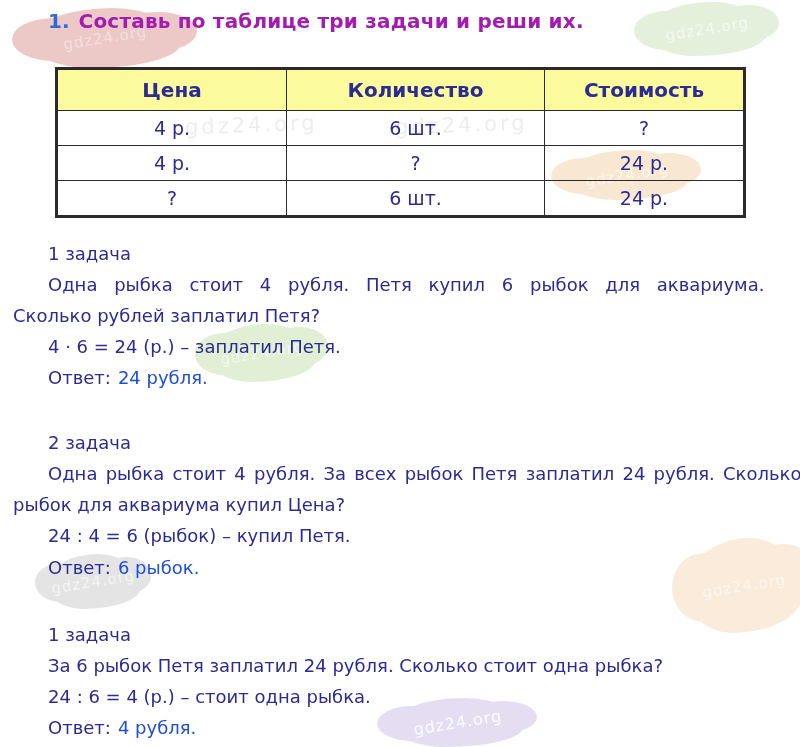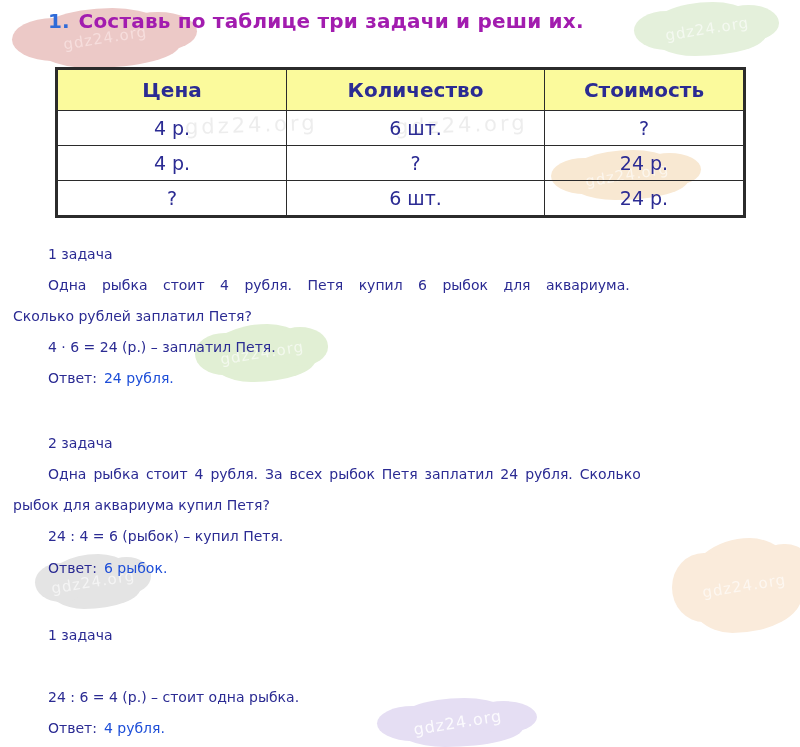--- a/index.html
+++ b/index.html
@@ -35,21 +35,21 @@
   
   table.price{position:absolute;left:55px;top:67px;width:688px;z-index:1;
         border-collapse:collapse;table-layout:fixed;}
   table.price{border:3px solid #2b2b2b;}
   table.price th,table.price td{border:1.5px solid #2b2b2b;text-align:center;
         vertical-align:middle;color:#2b2b93;background:transparent;}
   table.price th{background:#fbfa9c;height:38px;font-size:20px;font-weight:600;margin-left:46px;}
   table.price td{height:32px;font-size:19px;}
   .col1{width:230px;} .col2{width:258px;} .col3{width:200px;}
   
-  .ln{position:absolute;z-index:2;color:#2b2b93;font-size:14px;line-height:22px;
+  .ln{position:absolute;z-index:2;color:#2b2b93;font-size:18px;line-height:22px;
         white-space:nowrap;}
   .stretch-lg{word-spacing:11px;}
   .stretch-sm{word-spacing:2.5px;}
   .ans-val{color:#1d4ed8;margin-left:7px;}
 </style>
 </head>
 <body>
 
 <div id="page">
 
@@ -116,25 +116,26 @@
   <div class="ln" style="left:48px;top:243px;">1 задача</div>
   <div class="ln stretch-lg" style="left:48px;top:274px;">Одна рыбка стоит 4 рубля. Петя купил 6 рыбок для аквариума.</div>
   <div class="ln" style="left:13px;top:305px;">Сколько рублей заплатил Петя?</div>
   <div class="ln" style="left:48px;top:336px;">4 · 6 = 24 (р.) – заплатил Петя.</div>
   <div class="ln" style="left:48px;top:367px;">
     <span>Ответ:</span><span class="ans-val">24 рубля.</span>
   </div>
 
   <div class="ln" style="left:48px;top:432px;">2 задача</div>
   <div class="ln stretch-sm" style="left:48px;top:463px;">Одна рыбка стоит 4 рубля. За всех рыбок Петя заплатил 24 рубля. Сколько</div>
-  <div class="ln" style="left:13px;top:494px;">рыбок для аквариума купил Петя?</div>
+  <div class="ln" style="left:13px;top:494px;">рыбок для аквариума купил Цена?</div>
   <div class="ln" style="left:48px;top:525px;">24 : 4 = 6 (рыбок) – купил Петя.</div>
   <div class="ln" style="left:48px;top:557px;">
     <span>Ответ:</span><span class="ans-val">6 рыбок.</span>
   </div>
 
   <div class="ln" style="left:48px;top:624px;">1 задача</div>
+  <div class="ln" style="left:48px;top:655px;">За 6 рыбок Петя заплатил 24 рубля. Сколько стоит одна рыбка?</div>
   <div class="ln" style="left:48px;top:686px;">24 : 6 = 4 (р.) – стоит одна рыбка.</div>
   <div class="ln" style="left:48px;top:717px;">
     <span>Ответ:</span><span class="ans-val">4 рубля.</span>
   </div>
 
 </div>
 
 </body></html>

